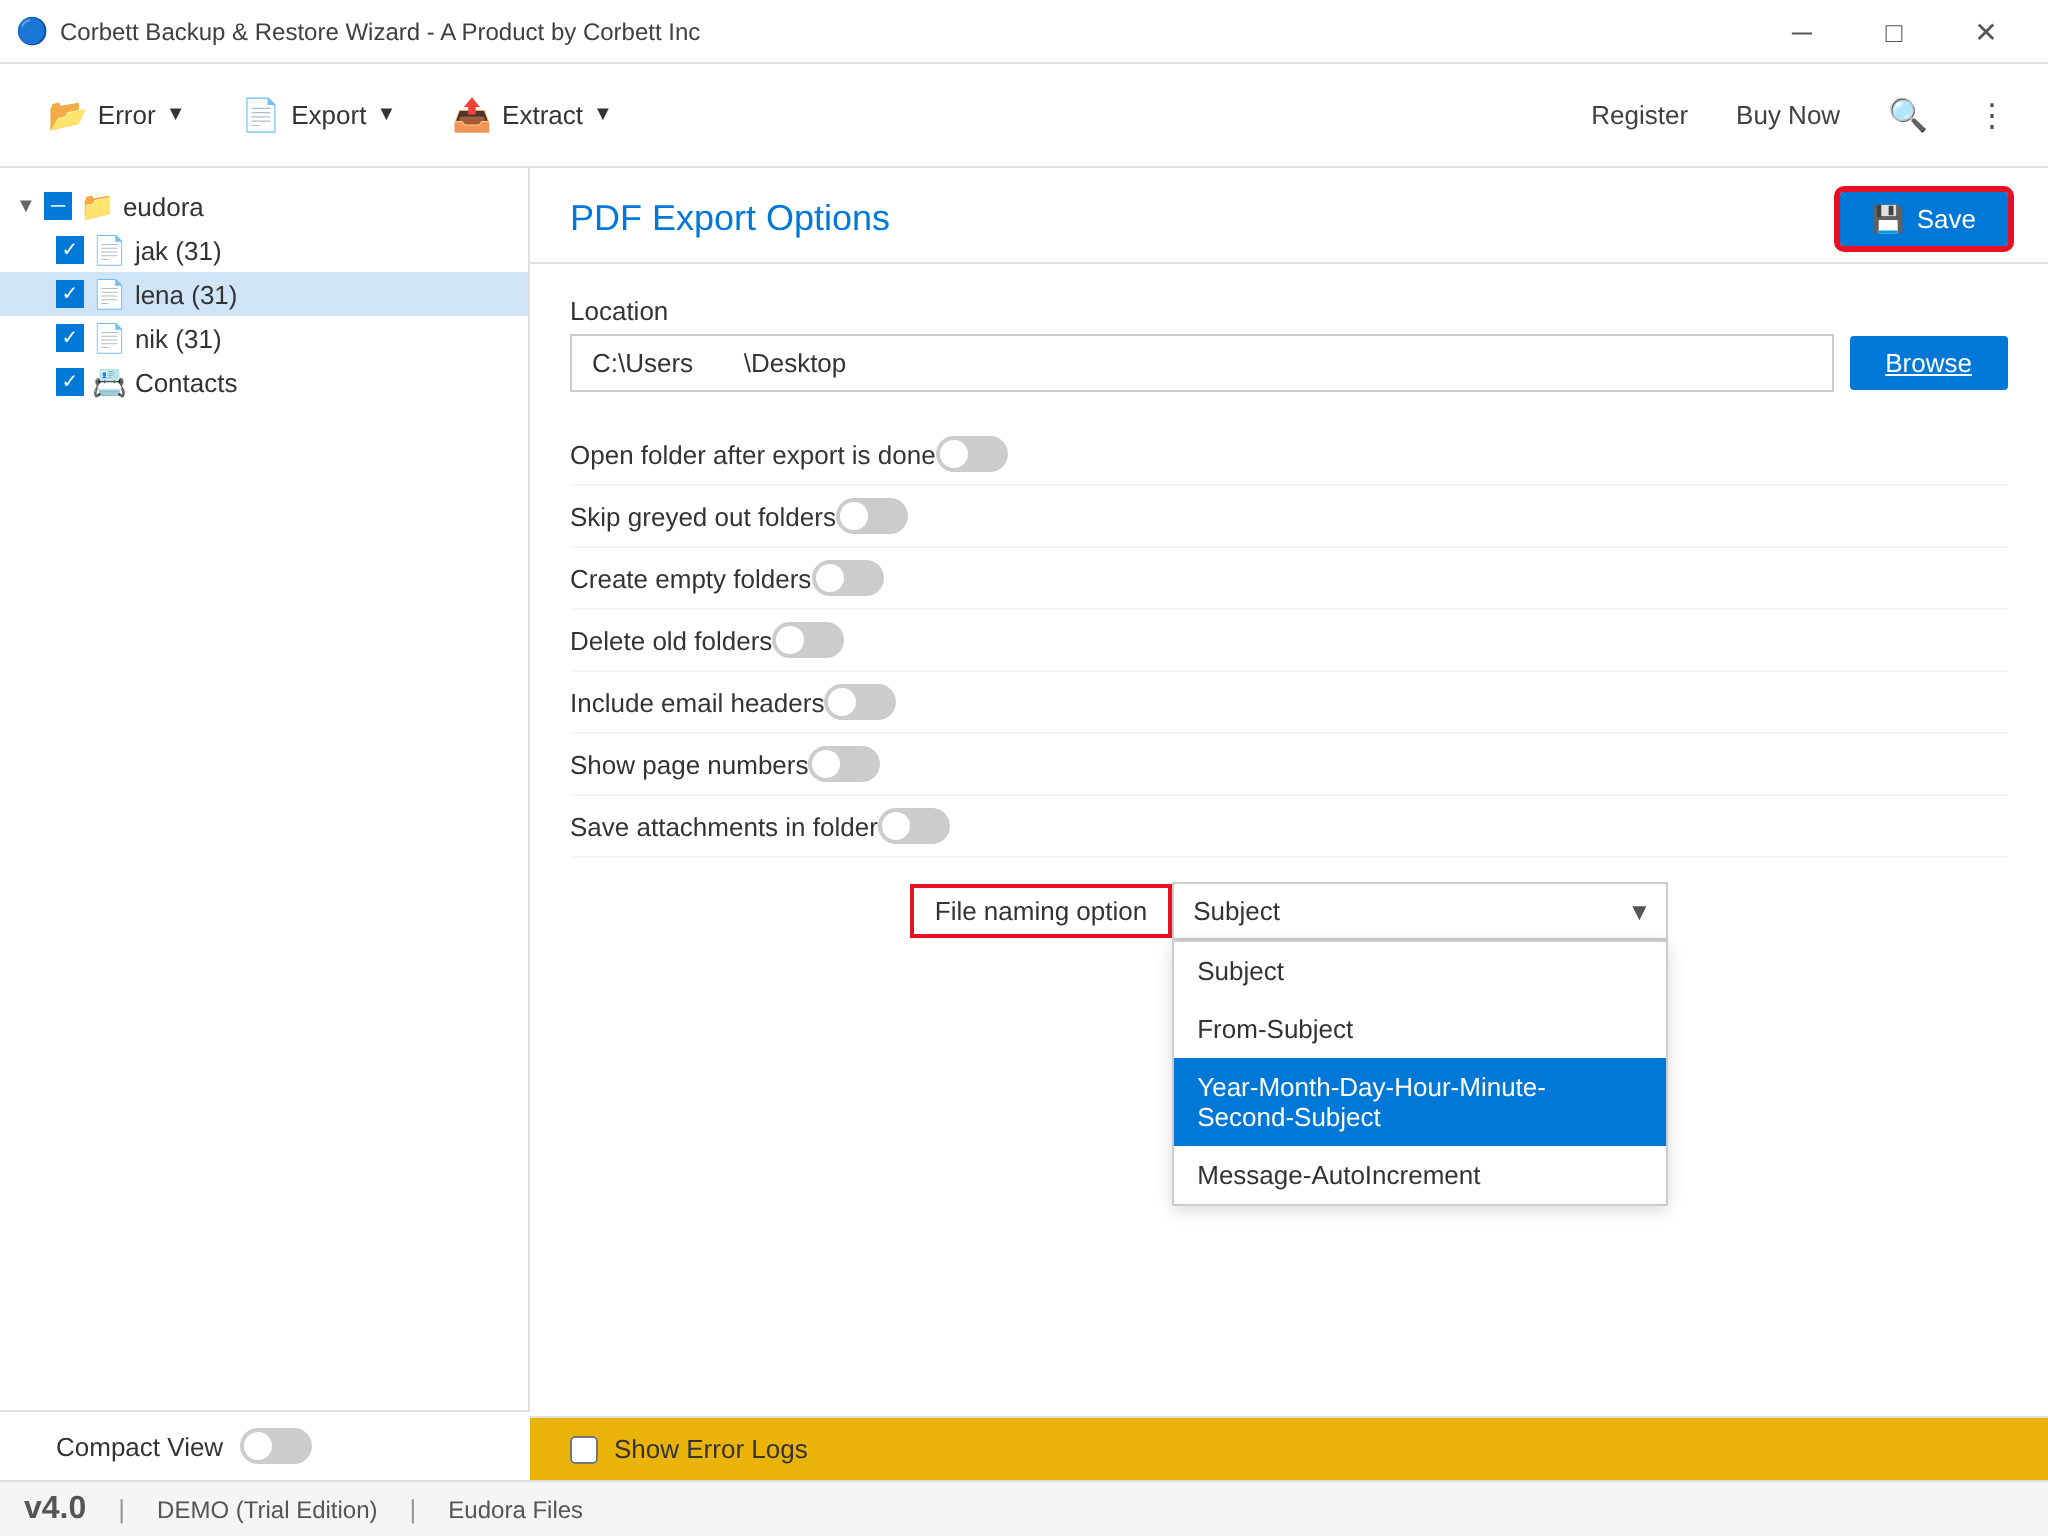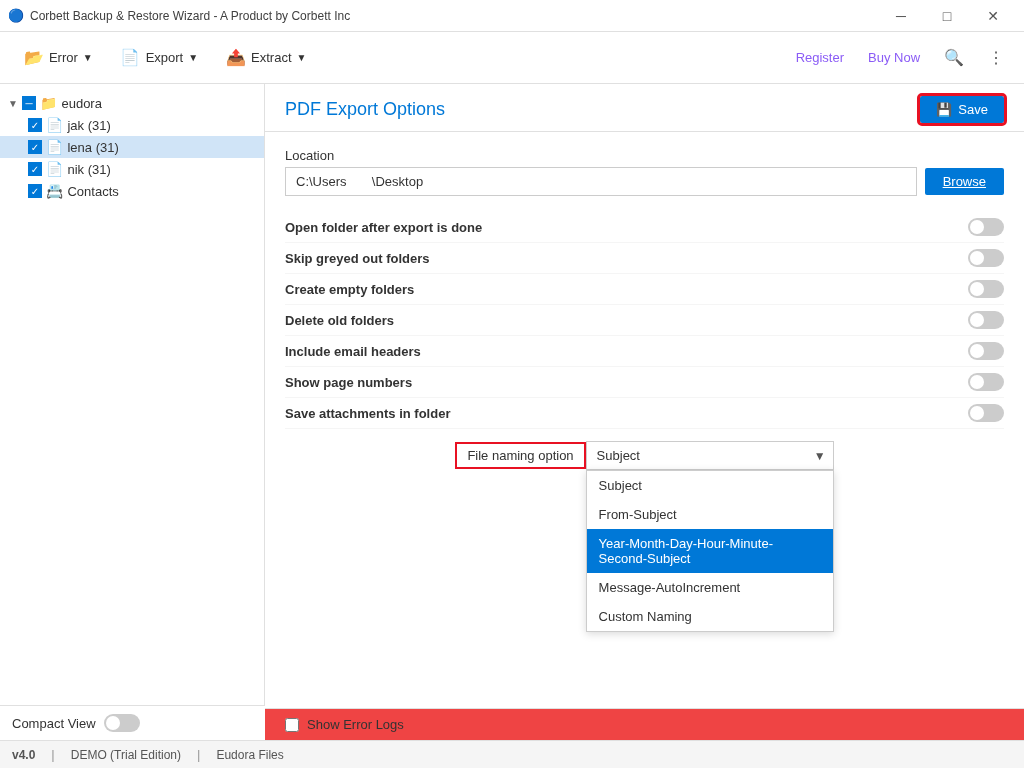--- a/index.html
+++ b/index.html
@@ -34,21 +34,21 @@
       border-bottom: 1px solid #e0e0e0;
       gap: 4px;
     }
     .toolbar-btn {
       display: flex; align-items: center; gap: 5px;
       padding: 6px 12px; border: none; background: transparent;
       cursor: pointer; font-size: 13px; color: #333; border-radius: 3px;
     }
     .toolbar-btn .icon { font-size: 16px; }
     .toolbar-right { margin-left: auto; display: flex; align-items: center; gap: 8px; }
-    .toolbar-link { background: transparent; border: none; color: #8b5cf6; cursor: pointer; font-size: 13px; padding: 4px 8px; }
+    .toolbar-link { background: transparent; border: none; color: #404040; cursor: pointer; font-size: 13px; padding: 4px 8px; }
     .toolbar-search-btn { background: transparent; border: none; cursor: pointer; font-size: 16px; color: #555; padding: 4px 8px; }
     .toolbar-more-btn { background: transparent; border: none; cursor: pointer; font-size: 16px; color: #555; padding: 4px 8px; }
 
     
     .main-layout {
       display: flex;
       flex: 1;
       overflow: hidden;
     }
 
@@ -120,22 +120,22 @@
     }
     .browse-btn {
       background: #0078d7; color: white; border: none;
       padding: 6px 18px; font-size: 13px; cursor: pointer;
       border-radius: 2px;
       text-decoration: underline;
     }
 
     
     .toggle-row {
-      display: flex; align-items: center; justify-content: space-between;
-      padding: 6px 0; border-bottom: 1px solid #f5f5f5; font-weight: bold;
+      display: flex; align-items: center; 
+      padding: 6px 0; border-bottom: 1px solid #f5f5f5;
     }
     .toggle-label { font-size: 13px; color: #333; }
     .toggle {
       width: 36px; height: 18px; background: #ccc; border-radius: 9px;
       position: relative; cursor: pointer;
     }
     .toggle-knob {
       width: 14px; height: 14px; background: white; border-radius: 50%;
       position: absolute; top: 2px; left: 2px; transition: left 0.2s;
     }
@@ -169,30 +169,30 @@
     .dropdown-option {
       padding: 7px 12px; font-size: 13px; color: #333; cursor: pointer;
     }
     .dropdown-option.selected { background: #0078d7; color: white; }
 
     
     .statusbar {
       height: 28px; background: #f5f5f5; border-top: 1px solid #e0e0e0;
       display: flex; align-items: center; padding: 0 12px; gap: 16px;
     }
-    .status-version { font-size: 12px; color: #555; font-weight: 600; }
+    .status-version { font-size: 16px; color: #555; font-weight: 600; }
     .status-sep { color: #999; }
     .status-text { font-size: 12px; color: #555; }
-    .sidebar-footer-label { font-size: 13px; color: #333; }
+    .sidebar-footer-label { font-size: 13px; color: #333; margin-left: 16px; }
 
     
     .error-logs-row {
       display: flex; align-items: center; gap: 8px;
       padding: 8px 20px; border-top: 1px solid #e0e0e0;
-      background: #ef4444;
+      background: #eab308;
     }
     .error-checkbox { width: 14px; height: 14px; cursor: pointer; }
     .error-label { font-size: 13px; color: #333; }
   </style>
 </head>
 <body>
 
 <div class="titlebar">
   <span class="titlebar-icon">🔵</span>
   <span class="titlebar-title">Corbett Backup &amp; Restore Wizard - A Product by Corbett Inc</span>
@@ -336,21 +336,20 @@
         <div class="dropdown-container">
           <select class="dropdown-select">
           <option value="Subject">Subject</option><option value="From-Subject">From-Subject</option><option value="From-Date-Subject">From-Date-Subject</option><option value="Year-Month-Day-Hour-Minute-Second-Subject">Year-Month-Day-Hour-Minute-Second-Subject</option><option value="Message-AutoIncrement">Message-AutoIncrement</option><option value="Custom Naming">Custom Naming</option></select>
           <span class="dropdown-arrow">▼</span>
           
           <div class="dropdown-options">
           <div class="dropdown-option">Subject</div>
               <div class="dropdown-option">From-Subject</div>
               <div class="dropdown-option selected">Year-Month-Day-Hour-Minute-Second-Subject</div>
               <div class="dropdown-option">Message-AutoIncrement</div>
-              <div class="dropdown-option">Custom Naming</div>
             </div>
         </div>
       </div>
 
     </div>
 
     <div class="error-logs-row">
       <input type="checkbox" class="error-checkbox" style="">
       <label class="error-label">Show Error Logs</label>
     </div>

